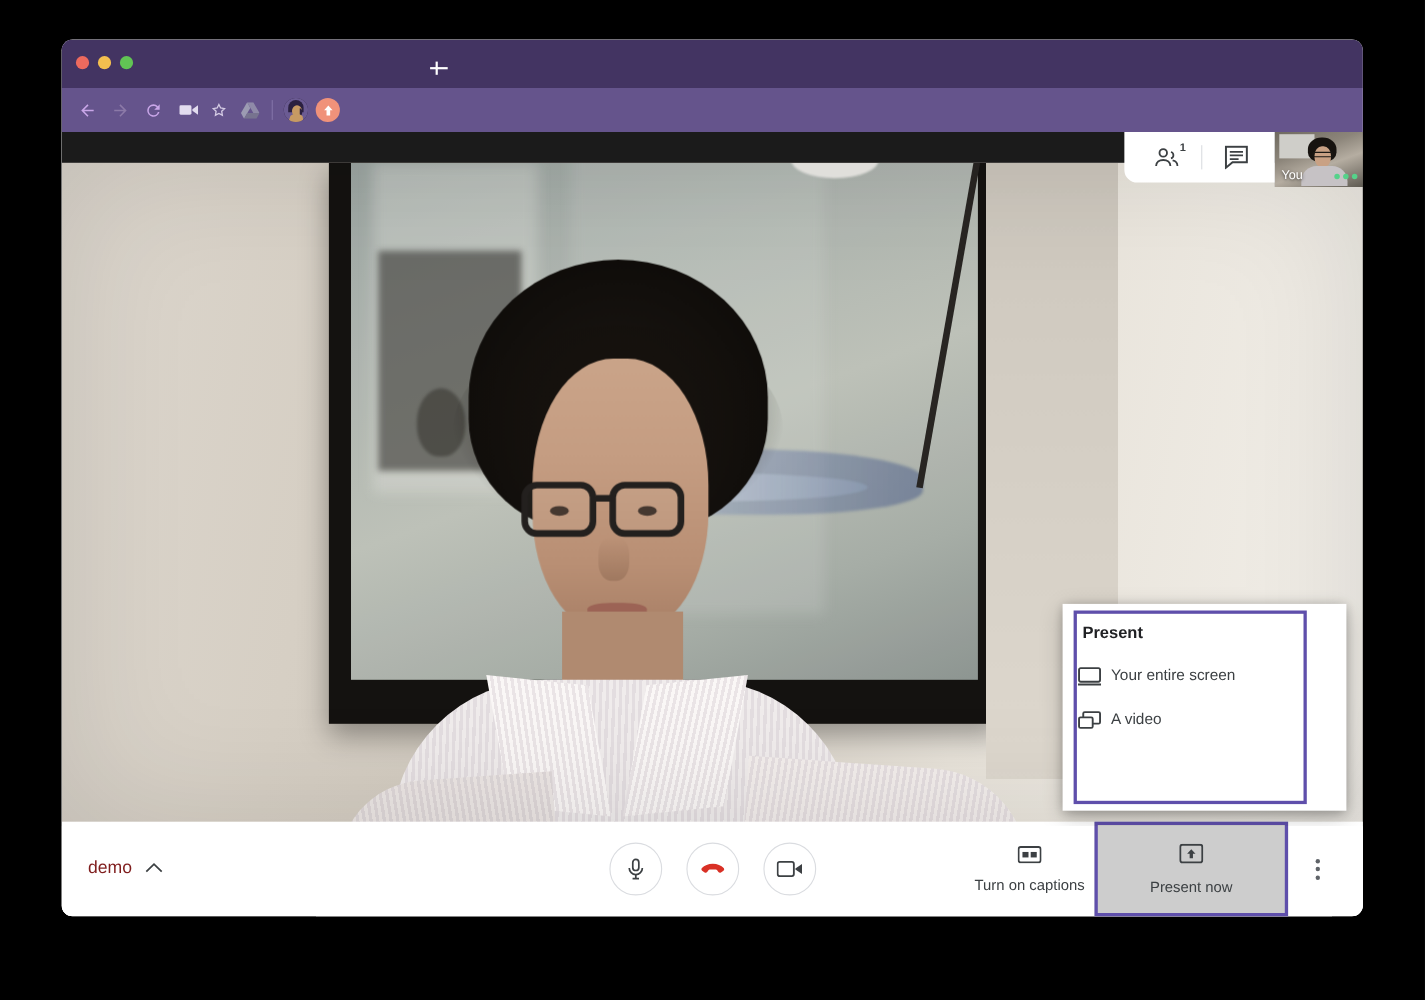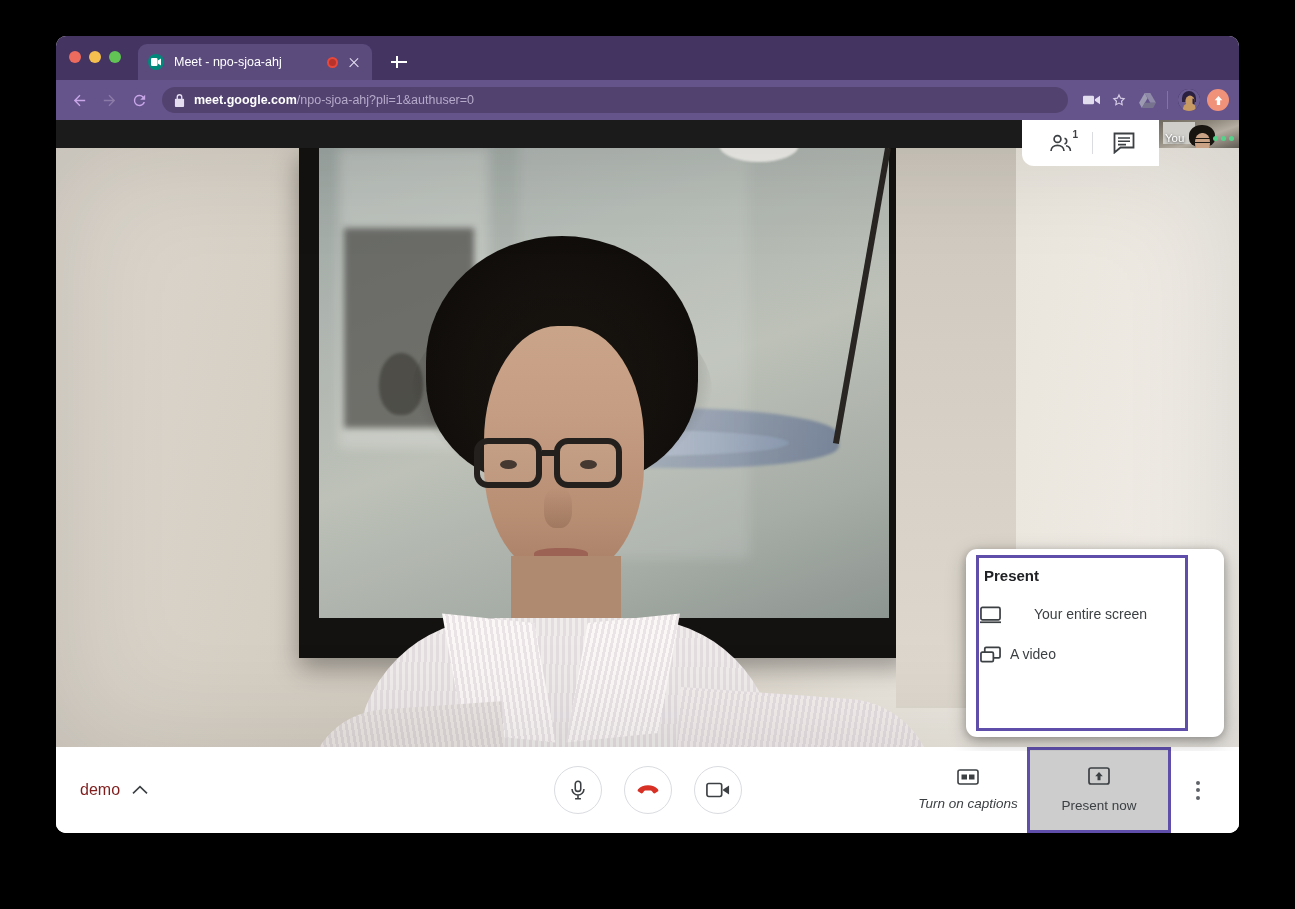--- a/index.html
+++ b/index.html
@@ -339,21 +339,21 @@
     width: 42px; height: 40px;
     display: flex; align-items: center; justify-content: center;
     cursor: pointer; position: relative;
   }
   #people-badge {
     position: absolute; top: 6px; right: 4px;
     font-size: 10px; color: #3c4043; font-weight: bold;
   }
   #tr-divider { width: 1px; height: 22px; background: #dadce0; margin: 0 10px; }
   #self-view {
-    width: 80px; height: 28px;
+    width: 80px; height: 50px;
     background: #2b2b2b;
     position: relative; overflow: hidden;
     flex: 0 0 auto;
   }
   #sv-bg {
     position: absolute; inset: 0;
     background: linear-gradient(160deg, #6f6a60 0%, #8c857a 35%, #b5ada1 60%, #5e5a52 100%);
   }
   #sv-screen {
     position: absolute; left: 4px; top: 2px; width: 32px; height: 22px;
@@ -388,21 +388,21 @@
     width: 5px; height: 5px; border-radius: 50%;
     background: #55d28a; display: block;
   }
 
   
   #present-card {
     position: absolute;
     left: 910px; top: 429px;
     width: 258px; height: 188px;
     background: #ffffff;
-    border-radius: 11px;
+    border-radius: 0;
     box-shadow: 0 2px 10px rgba(0,0,0,.28), 0 6px 22px rgba(0,0,0,.20);
     z-index: 60;
   }
   #present-highlight {
     position: absolute; left: 10px; top: 6px;
     width: 212px; height: 176px;
     border: 3px solid #5f4fab;
   }
   #present-title {
     position: absolute; left: 18px; top: 18px;
@@ -413,21 +413,21 @@
     display: flex; align-items: flex-start;
     cursor: pointer;
   }
   .present-item .pi-icon {
     width: 30px; flex: 0 0 auto;
     display: flex; align-items: center; justify-content: flex-start;
     padding-top: 1px;
   }
   .pi-label { font-size: 14px; color: #3c4043; line-height: 17px; }
   .pi-sub { font-size: 12.5px; color: #80868b; line-height: 16px; margin-top: 1px; }
-  #present-item-screen { top: 56px; gap: 24px; }
+  #present-item-screen { top: 56px; }
   #present-item-window { top: 96px; }
   #present-item-tab { top: 130px; }
 
   
   #control-bar {
     position: absolute; left: 0; bottom: 0;
     width: 100%; height: 86px;
     background: #ffffff;
     display: flex; align-items: center;
   }
@@ -451,25 +451,24 @@
   }
   #right-controls {
     position: absolute; right: 14px; top: 0; height: 100%;
     display: flex; align-items: center;
   }
   #captions-btn {
     width: 118px; height: 86px;
     display: flex; flex-direction: column;
     align-items: center; justify-content: center; gap: 7px;
     cursor: pointer;
-    font-style: italic;
   }
   .ctl-label { font-size: 13.5px; color: #3c4043; }
   #present-now-btn {
-    width: 144px; height: 86px;
+    width: 176px; height: 86px;
     background: #cdcdcd;
     border: 3px solid #5f4fab;
     display: flex; flex-direction: column;
     align-items: center; justify-content: center; gap: 7px;
     cursor: pointer;
   }
   #more-btn {
     width: 54px; height: 86px;
     display: flex; align-items: center; justify-content: center;
     cursor: pointer;
@@ -482,31 +481,20 @@
 
 <div id="browser-window">
 
   <div id="tab-strip">
     <div class="traffic-lights">
       <span class="tl red"></span>
       <span class="tl yellow"></span>
       <span class="tl green"></span>
     </div>
 
-    <div id="tab">
-      <span id="tab-favicon">
-        <svg width="10" height="8" viewBox="0 0 10 8">
-            <path d="M0 1.2A1.2 1.2 0 0 1 1.2 0h4.1a1.2 1.2 0 0 1 1.2 1.2v5.6A1.2 1.2 0 0 1 5.3 8H1.2A1.2 1.2 0 0 1 0 6.8z" fill="#fff"></path>
-            <path d="M6.8 2.6 10 .5v7L6.8 5.4z" fill="#fff"></path>
-          </svg>
-      </span>
-      <span id="tab-title">Meet - npo-sjoa-ahj</span>
-      <span id="tab-record-dot"></span>
-      <span id="tab-close"></span>
-    </div>
 
     <div id="new-tab-btn"></div>
   </div>
 
   <div id="omni-bar">
     <div class="nav-btn">
       <svg width="17" height="17" viewBox="0 0 24 24">
           <path d="M20 11H7.8l5.6-5.6L12 4l-8 8 8 8 1.4-1.4L7.8 13H20z" fill="#c9a6e8"></path>
         </svg>
     </div>
@@ -514,28 +502,20 @@
       <svg width="17" height="17" viewBox="0 0 24 24">
           <path d="M4 11h12.2l-5.6-5.6L12 4l8 8-8 8-1.4-1.4 5.6-5.6H4z" fill="#8c7aa8"></path>
         </svg>
     </div>
     <div class="nav-btn">
       <svg width="17" height="17" viewBox="0 0 24 24">
           <path d="M17.65 6.35A7.95 7.95 0 0 0 12 4a8 8 0 1 0 7.73 10h-2.08A6 6 0 1 1 12 6c1.66 0 3.14.69 4.22 1.78L13 11h7V4z" fill="#c9a6e8"></path>
         </svg>
     </div>
 
-    <div id="url-field">
-      <span id="lock-icon">
-        <svg width="11" height="13" viewBox="0 0 12 14">
-            <path d="M6 0a3.2 3.2 0 0 0-3.2 3.2V5H2a1 1 0 0 0-1 1v7a1 1 0 0 0 1 1h8a1 1 0 0 0 1-1V6a1 1 0 0 0-1-1H9.2V3.2A3.2 3.2 0 0 0 6 0zm0 1.5a1.7 1.7 0 0 1 1.7 1.7V5H4.3V3.2A1.7 1.7 0 0 1 6 1.5z" fill="#e4ddf0"></path>
-          </svg>
-      </span>
-      <span id="url-text"><span id="url-domain">meet.google.com</span><span id="url-path">/npo-sjoa-ahj?pli=1&amp;authuser=0</span></span>
-    </div>
 
     <div class="omni-icon">
       <svg width="17" height="14" viewBox="0 0 20 14">
           <rect x="0" y="2" width="13" height="10" rx="1.6" fill="#e2dcef"></rect>
           <path d="M14 6.2 20 2v10l-6-4.2z" fill="#e2dcef"></path>
         </svg>
     </div>
     <div class="omni-icon">
       <svg width="18" height="18" viewBox="0 0 24 24">
           <path d="M12 5.3l2.1 4.3 4.7.7-3.4 3.3.8 4.7-4.2-2.2-4.2 2.2.8-4.7-3.4-3.3 4.7-.7z" fill="none" stroke="#d4cbe4" stroke-width="1.6"></path>

